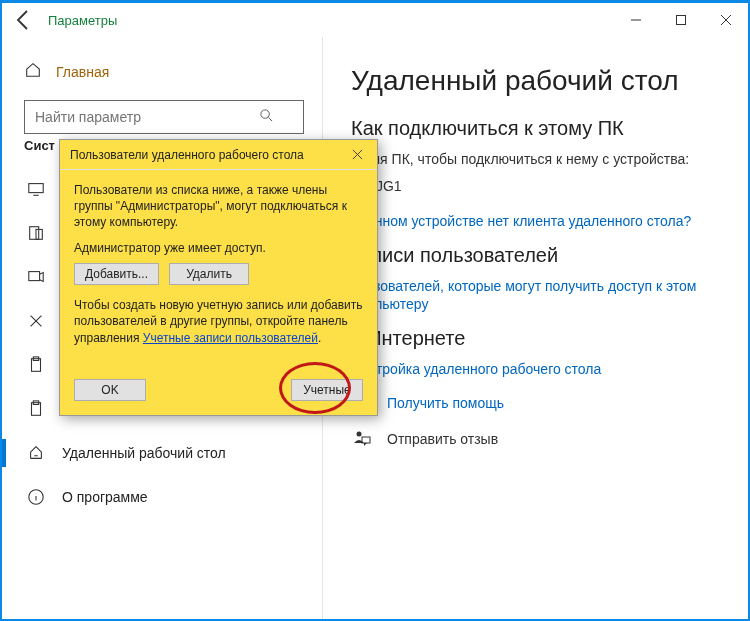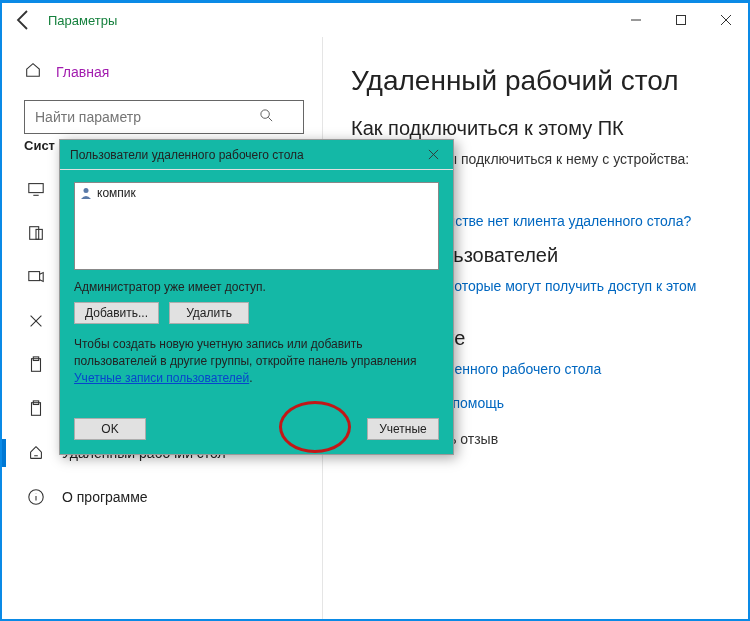--- a/index.html
+++ b/index.html
@@ -5,21 +5,21 @@
 * { box-sizing: border-box; margin: 0; padding: 0; font-family: "Segoe UI", Tahoma, sans-serif; }
 body { width: 750px; height: 621px; background: #fff; position: relative; overflow: hidden; border: 2px solid #0a8ae6; border-top-width: 3px; }
 .titlebar { height: 34px; display: flex; align-items: center; padding-left: 10px; color: #333; font-size: 12px; }
 .titlebar .spacer { flex: 1; }
 .win-btn { width: 45px; height: 30px; display: flex; align-items: center; justify-content: center; color: #444; font-size: 12px; }
 .win-btn svg { width: 12px; height: 12px; stroke: #333; stroke-width: 1; fill: none; }
 .back-arrow { width: 24px; display:flex; align-items:center; justify-content:center; font-size: 16px; color: #333; margin-right: 12px;}
 .title-text { font-size: 13px; color: #15803d; }
 .columns { display: flex; height: calc(100% - 34px); }
 .sidebar { width: 320px; padding: 18px 22px 10px 22px; background: #fff; }
-.home-row { display:flex; align-items:center; gap: 14px; padding: 6px 0 18px 0; font-size: 14px; color: #a21caf; }
+.home-row { display:flex; align-items:center; gap: 14px; padding: 6px 0 18px 0; font-size: 14px; color: #a16207; }
 .home-row .icon { width: 18px; }
 .search-wrap { position: relative; margin-bottom: 4px; }
 .search-wrap input { width: 280px; height: 34px; border: 1px solid #666; padding: 0 34px 0 10px; font-size: 14px; background:#fff; }
 .search-wrap .sicon { position:absolute; right: 26px; top: 8px; color:#555; font-size: 15px; }
 .section-label { font-size: 13px; color: #222; font-weight: 600; margin-bottom: 14px; }
 .nav-item { display:flex; align-items:center; gap: 16px; height: 44px; font-size: 14px; color:#222; padding-left: 2px; position: relative; }
 .nav-item.active::before { content:""; position:absolute; left:-22px; top:8px; bottom:8px; width:4px; background:#0078d4; }
 .nav-item .icon { width: 20px; height: 20px; display:flex; align-items:center; justify-content:center; color:#333; }
 .nav-item svg { width:18px; height:18px; stroke:#333; fill:none; stroke-width:1.2; }
 .content { flex:1; padding: 28px 20px 10px 28px; border-left: 1px solid #e5e5e5; overflow:hidden; position: relative; }
@@ -27,21 +27,21 @@
 .content h2 { font-size: 20px; font-weight: 400; color:#222; margin: 14px 0 10px 0; }
 .content p { font-size: 14px; color:#333; margin: 6px 0; line-height: 1.4; }
 .pc-name { font-size: 14px; color:#333; margin: 8px 0 18px 0; }
 .link { color:#0067c0; font-size: 14px; cursor: pointer; }
 .link-block { margin: 10px 0; }
 .help-row { display:flex; align-items:center; gap: 14px; margin: 14px 0; font-size:14px; }
 .help-row .hicon { width:22px; height:22px; display:flex; align-items:center; justify-content:center; }
 .help-row .hicon svg { width:20px; height:20px; fill:#333; }
 
 
-.dialog { position:absolute; left:57px; top:136px; width:395px; background:#14b8a6; border:1px solid #999; box-shadow: 3px 3px 12px rgba(0,0,0,0.35); z-index: 10; }
+.dialog { position:absolute; left:57px; top:136px; width:319px; background:#fde047; border:1px solid #999; box-shadow: 3px 3px 12px rgba(0,0,0,0.35); z-index: 10; }
 .dlg-title { height:30px; display:flex; align-items:center; justify-content: space-between; padding: 0 6px 0 10px; font-size:12px; color:#222; border-bottom:1px solid #e0e0e0; }
 .dlg-close { width:28px; height:24px; display:flex; align-items:center; justify-content:center; font-size:14px; }
 .dlg-body { padding: 12px 14px 14px 14px; font-size:12px; color:#222; }
 .dlg-body .desc { margin-bottom:8px; line-height:1.35; }
 .userlist { width:100%; height:88px; border:1px solid #888; background:#fff; padding:2px; margin-bottom:10px; }
 .user-row { display:flex; align-items:center; gap:4px; font-size:12px; padding:1px 2px; background:#fff; }
 .user-row .uicon { width:14px; height:14px; }
 .admin-note { margin:10px 0 8px 0; font-size:12px; }
 .dlg-btns-row { display:flex; gap:10px; margin-bottom:12px; }
 .dlg-btn { height:22px; min-width:80px; padding: 0 10px; background:#e1e1e1; border:1px solid #adadad; font-size:12px; display:flex; align-items:center; justify-content:center; cursor:pointer; }
@@ -215,31 +215,21 @@
   <div class="dlg-title">
     <span>Пользователи удаленного рабочего стола</span>
     <div class="dlg-close">
       <svg viewBox="0 0 12 12" width="11" height="11">
           <line x1="1" y1="1" x2="11" y2="11" stroke="#333"></line>
           <line x1="11" y1="1" x2="1" y2="11" stroke="#333"></line>
         </svg>
     </div>
   </div>
   <div class="dlg-body">
-    <div class="userlist">
-      <div class="user-row">
-        <span class="uicon">
-          <svg viewBox="0 0 14 14" width="14" height="14">
-              <circle cx="7" cy="4.5" r="2.5" fill="#5a7aa8"></circle>
-              <path d="M2 13 Q7 7 12 13 Z" fill="#5a7aa8"></path>
-            </svg>
-        </span>
-        <span>компик</span>
-      </div>
-    </div>
+    <div class="desc">Пользователи из списка ниже, а также члены группы "Администраторы", могут подключаться к этому компьютеру.</div>
     <div class="admin-note">Администратор уже имеет доступ.</div>
     <div class="dlg-btns-row">
       <div class="dlg-btn">Добавить...</div>
       <div class="dlg-btn">Удалить</div>
     </div>
     <div class="hint">
       <span>Чтобы создать новую учетную запись или добавить пользователей в другие группы, откройте панель управления </span><span class="hyperlink">Учетные записи пользователей</span><span>.</span>
     </div>
     <div class="dlg-footer">
       <div class="circle" style="left:205px; top:-3px;"></div>

